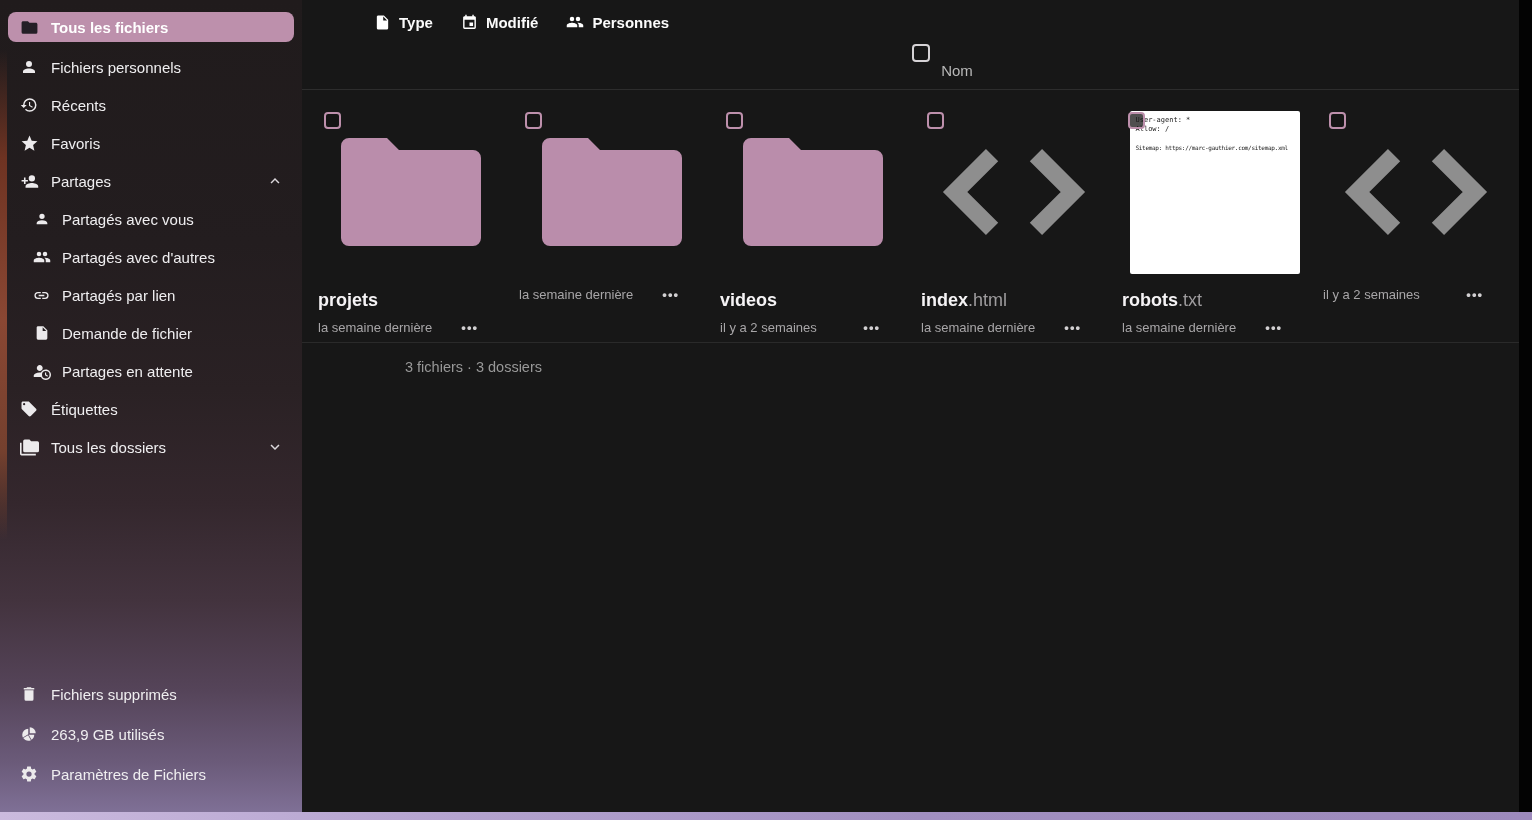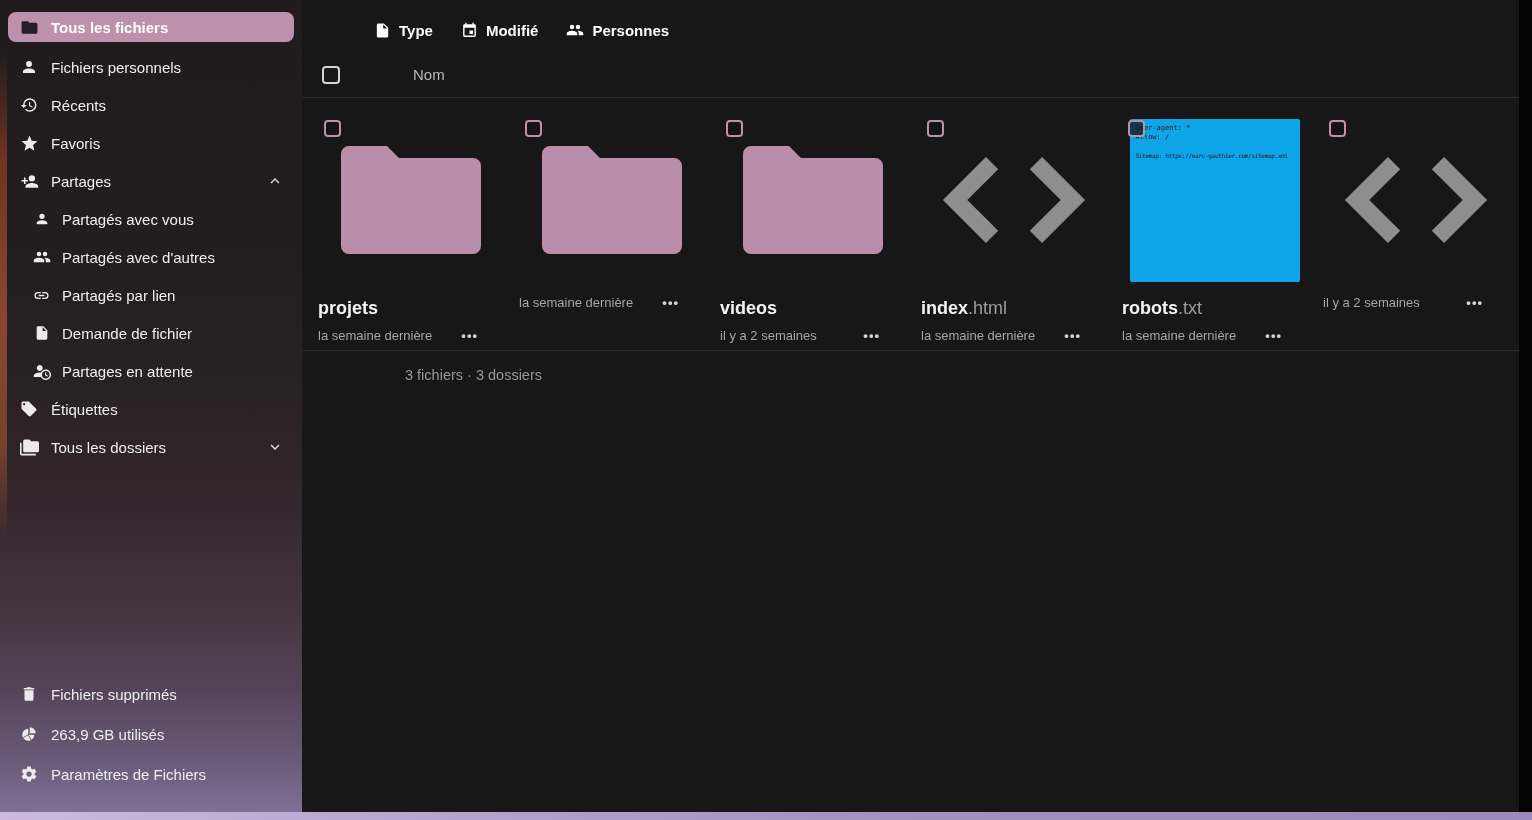--- a/index.html
+++ b/index.html
@@ -21,44 +21,44 @@
   .nav-item.active .nav-icon { color:#241f27; }
   .nav-icon { width:22px; height:22px; flex:0 0 22px; display:flex; align-items:center;
     justify-content:center; color:#eceaec; }
   .nav-item.sub { margin-left:22px; }
   .nav-item.sub .nav-icon { width:19px; flex-basis:19px; }
   .nav-chevron { margin-left:auto; color:#dcd8dc; display:flex; cursor:pointer; }
   .side-footer { margin-top:auto; padding-bottom:18px; }
   .side-footer .nav-item { height:40px; }
 
   
-  .main { position:absolute; left:302px; top:8px; width:1217px; height:812px; background:#171717; }
+  .main { position:absolute; left:302px; top:0; width:1217px; height:812px; background:#171717; }
   .filters-row { display:flex; align-items:center; gap:28px; height:44px; padding-left:72px; }
   .filter-chip { display:flex; align-items:center; gap:8px; color:#fbfbfb; font-weight:700;
     font-size:15px; cursor:pointer; }
   .chip-icon { display:flex; color:#ffffff; }
 
   .list-header { display:flex; align-items:center; height:46px; border-bottom:1px solid #2d2d2d;
-    padding-left:20px; }
+    padding-left:20px;flex-direction:column; }
   .hdr-checkbox { width:18px; height:18px; border:2px solid #d6d3d6; border-radius:4px;
     background:transparent; cursor:pointer; }
   .hdr-name { margin-left:73px; font-size:15px; color:#b8b8b8; }
 
   .grid { display:flex; padding-left:8px; height:253px; border-bottom:1px solid #2a2a2a; }
   .card { width:201px; position:relative; padding-top:16px; cursor:pointer; }
   .cb { position:absolute; top:22px; left:14px; width:17px; height:17px; border:2px solid #bd90ac;
     border-radius:4px; background:rgba(20,20,20,0.75); z-index:2; cursor:pointer; }
   .thumb-wrap { height:172px; display:flex; align-items:center; justify-content:center; }
   .fname { padding:12px 8px 0; font-size:18px; font-weight:600; color:#f5f3f5; white-space:nowrap; }
   .fname .ext { color:#9e9c9e; font-weight:400; }
   .fmeta { display:flex; align-items:center; padding:9px 8px 0; color:#a8a6a8; font-size:13px; }
   .more { margin-left:auto; margin-right:25px; color:#d2d0d2; font-weight:700; letter-spacing:1px;
     font-size:13px; cursor:pointer; }
 
-  .text-thumb { width:170px; height:163px; background:#0ea5e9; border-radius:2px;
+  .text-thumb { width:170px; height:163px; background:#ffffff; border-radius:2px;
     padding:5px 6px; font-family:"DejaVu Sans Mono", monospace; color:#222; overflow:hidden; }
   .tline { font-size:7px; line-height:9px; white-space:nowrap; }
   .tline-url { font-size:6px; margin-top:9px; white-space:nowrap; letter-spacing:-0.3px; }
 
   .summary-row { padding:16px 0 0 103px; color:#989898; font-size:14.5px; }
 
   .right-edge { position:absolute; right:0; top:0; width:13px; height:812px; background:#030303; }
   .bottom-strip { position:absolute; left:0; bottom:0; width:1532px; height:8px;
     background:linear-gradient(90deg,#cbbade 0%,#b4a3cf 30%,#a18fc0 60%,#9d8abc 100%); }
 

